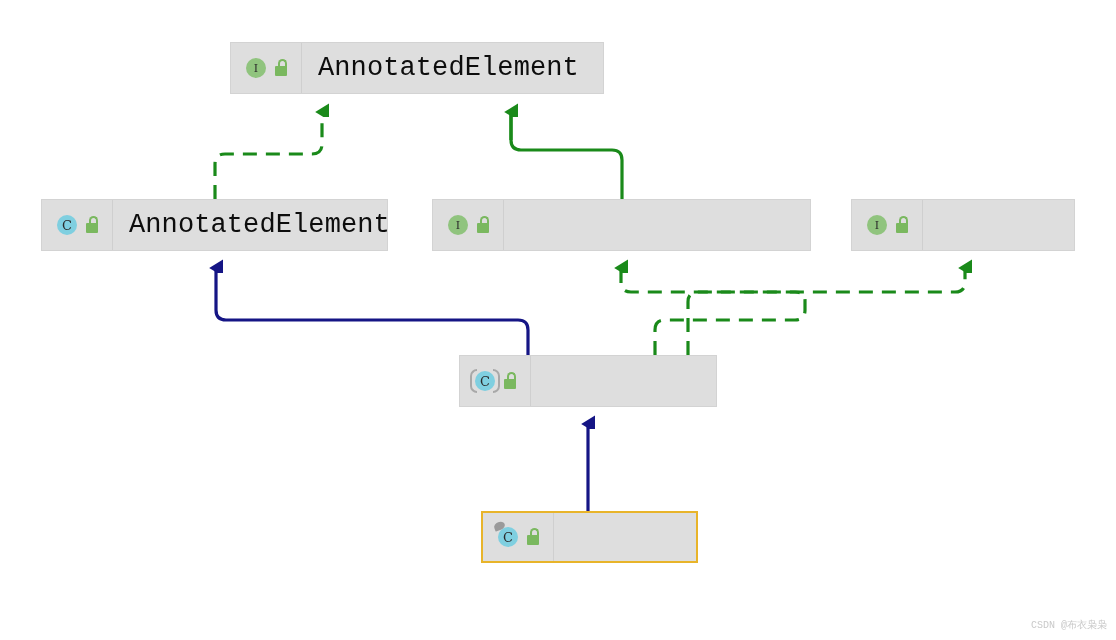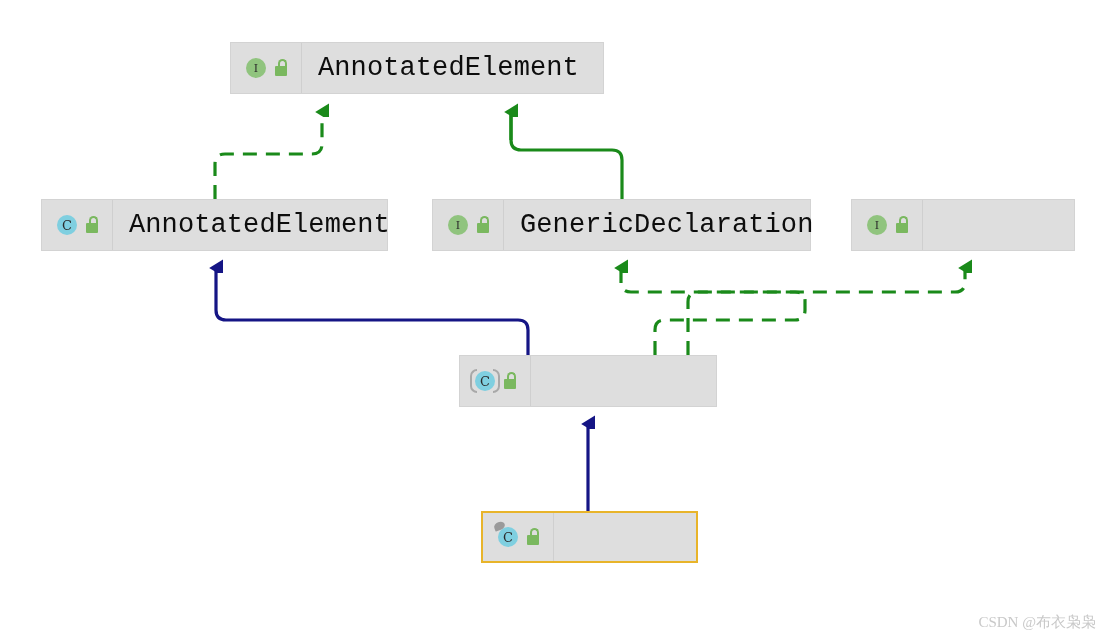--- a/index.html
+++ b/index.html
@@ -134,25 +134,25 @@
     position: absolute;
     left: 0px;
     top: 7px;
     width: 12px;
     height: 10px;
     background: #7ab85f;
     border-radius: 1px;
   }
   .watermark {
     position: absolute;
-    right: 20px;
+    right: 9px;
     bottom: 8px;
-    font-size: 15px;
+    font-size: 10px;
     color: #c9c9c9;
-    font-family: Liberation Serif, serif;
+    font-family: Liberation Mono, monospace;
     white-space: nowrap;
   }
 </style>
 </head>
 <body>
 
 <div id="canvas">
 
   <svg id="edge-layer" viewBox="0 0 1116 640">
     <defs>
@@ -213,21 +213,20 @@
   <div class="node" style="left:432px; top:199px; width:379px;">
     <div class="node-icons">
       <span class="type-icon iface">
         <span class="disc">I</span>
       </span>
       <span class="lock-icon">
         <span class="shackle"></span>
           <span class="body"></span>
       </span>
     </div>
-    <div class="node-label">GenericDeclaration</div>
   </div>
 
   <div class="node" style="left:851px; top:199px; width:224px;">
     <div class="node-icons">
       <span class="type-icon iface">
         <span class="disc">I</span>
       </span>
       <span class="lock-icon">
         <span class="shackle"></span>
           <span class="body"></span>

